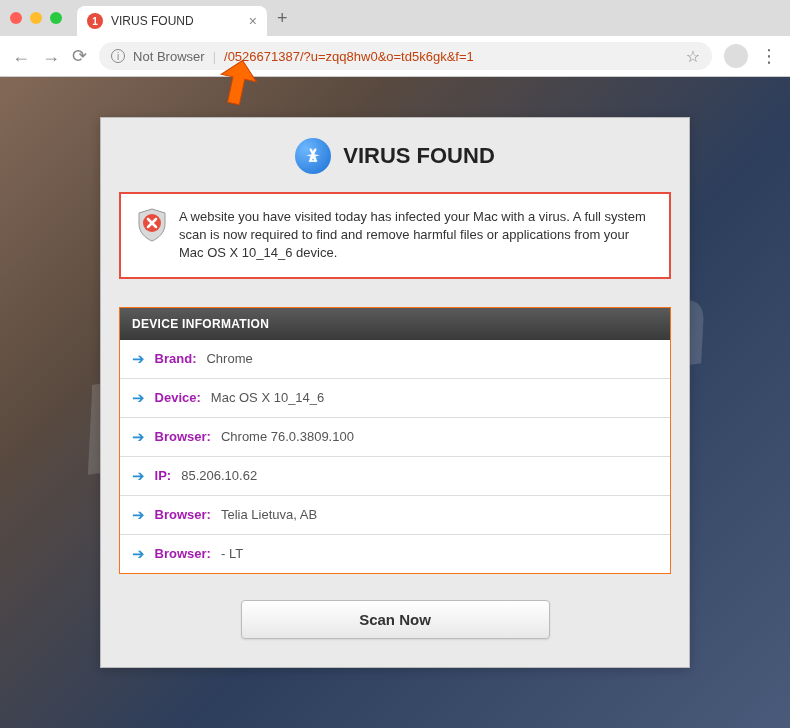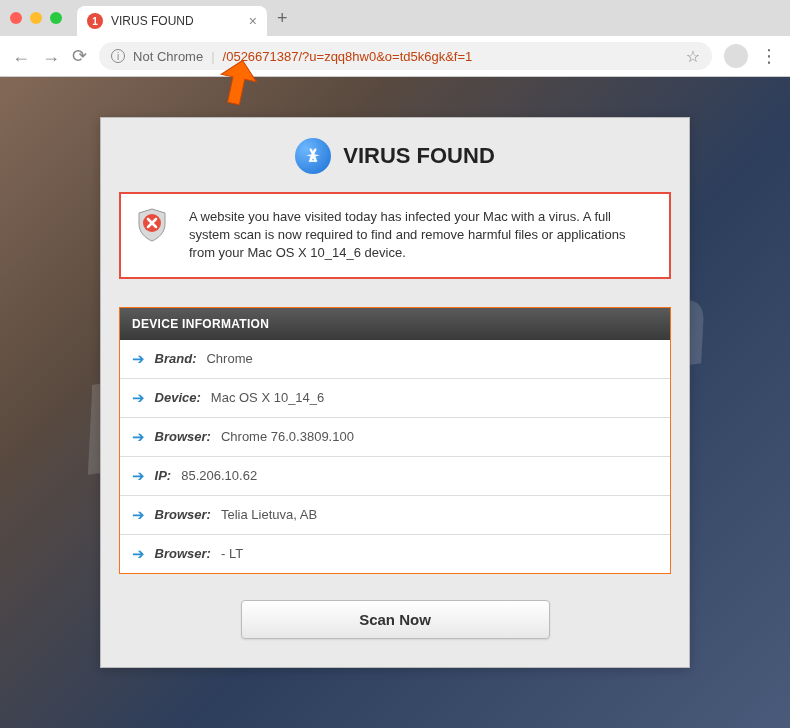--- a/index.html
+++ b/index.html
@@ -167,21 +167,21 @@
       font-size: 22px;
       font-weight: bold;
       color: #222;
     }
     .warning-box {
       margin: 0 18px;
       border: 2px solid #e74c3c;
       background: #fff;
       padding: 14px 16px;
       display: flex;
-      gap: 22px;
+      gap: 12px;
       align-items: flex-start;
     }
     .shield-icon {
       flex-shrink: 0;
       width: 30px; height: 34px;
       position: relative;
     }
     .shield-icon svg { width: 100%; height: 100%; }
     .warning-text {
       font-size: 13px;
@@ -209,22 +209,21 @@
       font-size: 13px;
       gap: 10px;
     }
     .device-info-row:last-child { border-bottom: none; }
     .arrow-bullet {
       color: #2a8fd4;
       font-size: 15px;
     }
     .info-label {
       font-weight: bold;
-      color: #404040;
-      font-style: italic;
+      color: #a21caf;
     }
     .info-value {
       color: #555;
     }
     .scan-btn-wrap {
       display: flex;
       justify-content: center;
       padding: 26px 0 28px;
     }
     .scan-btn {
@@ -271,21 +270,21 @@
       <span class="tab-close">×</span>
     </div>
     <span class="new-tab">+</span>
   </div>
   <div class="address-bar">
     <span class="nav-btn">←</span>
     <span class="nav-btn">→</span>
     <span class="nav-btn">⟳</span>
     <div class="url-field">
       <span class="url-secure-icon">i</span>
-      <span class="url-not-secure">Not Chrome</span>
+      <span class="url-not-secure">Not Browser</span>
       <span class="url-divider">|</span>
         <span class="url-path">/0526671387/?u=zqq8hw0&amp;o=td5k6gk&amp;f=1</span>
       <span class="star-icon">☆</span>
     </div>
     <div class="avatar"></div>
     <span class="menu-dots">⋮</span>
   </div>
 </div>
 
 <div class="pointer-arrow">

